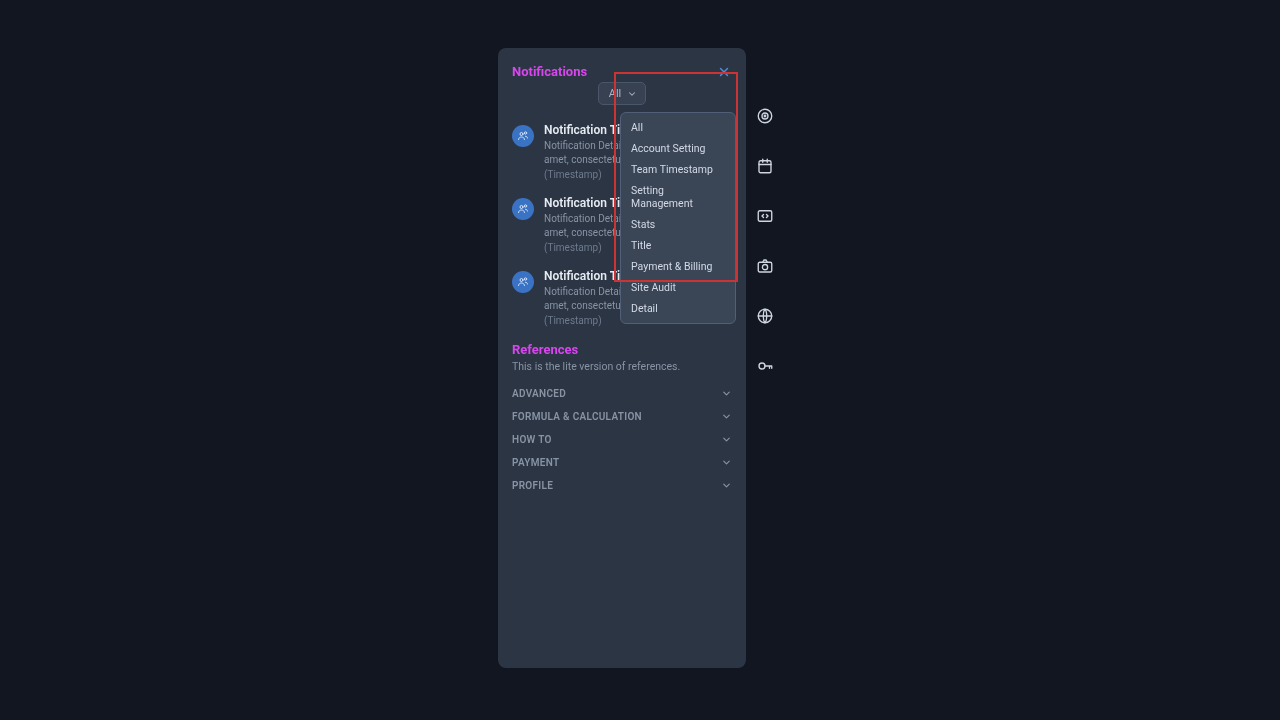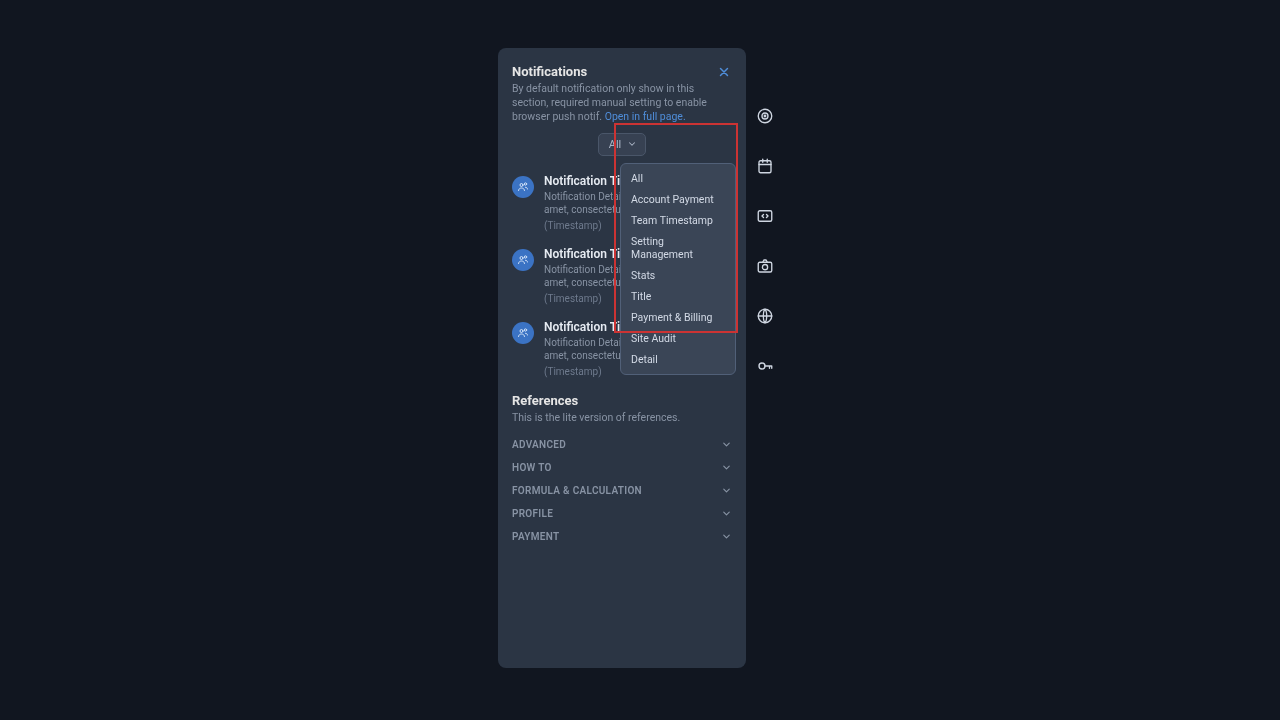--- a/index.html
+++ b/index.html
@@ -38,21 +38,21 @@
     align-items: center;
     justify-content: center;
     cursor: pointer;
     color: #4f8dd9;
     border-radius: 4px;
   }
   .close-btn svg { stroke: #4f8dd9; }
   .sec-title {
     font-size: 13px;
     font-weight: 700;
-    color: #e5e5e5;
+    color: #d946ef;
     margin-bottom: 3px;
   }
   .sec-desc {
     font-size: 10.5px;
     line-height: 1.35;
     color: #8893a4;
     margin-bottom: 8px;
   }
   .link {
     color: #4f8dd9;
@@ -201,35 +201,32 @@
 
 <div class="panel-wrap">
   <div class="panel">
     <div class="close-btn">
       <svg width="14" height="14" viewBox="0 0 24 24" fill="none" stroke-width="2.5" stroke-linecap="round">
           <path d="M18 6 6 18M6 6l12 12"></path>
         </svg>
     </div>
 
     <div class="sec-title">Notifications</div>
-    <div class="sec-desc">
-      <span>By default notification only show in this section, required manual setting to enable browser push notif. </span><span class="link">Open in full page.</span>
-    </div>
 
     <div class="filter-row">
       <div class="highlight-box"></div>
       <div class="filter-btn">
         <span>All</span>
         <svg width="10" height="10" viewBox="0 0 24 24" fill="none" stroke="#aab4c5" stroke-width="2.5" stroke-linecap="round" stroke-linejoin="round">
             <path d="m6 9 6 6 6-6"></path>
           </svg>
       </div>
       <div class="dropdown" id="dropdown">
           <div class="dropdown-item">All</div>
-          <div class="dropdown-item">Account Payment</div>
+          <div class="dropdown-item">Account Setting</div>
           <div class="dropdown-item">Team Timestamp</div>
           <div class="dropdown-item">Setting Management</div>
           <div class="dropdown-item">Stats</div>
           <div class="dropdown-item">Title</div>
           <div class="dropdown-item">Payment &amp; Billing</div>
           <div class="dropdown-item">Site Audit</div>
           <div class="dropdown-item">Detail</div>
         </div>
     </div>
 
@@ -285,39 +282,39 @@
       <div class="sec-title">References</div>
       <div class="sec-desc">This is the lite version of references.</div>
       <div id="cat-list">
           <div class="cat-row">
     <span class="cat-label">ADVANCED</span>
     <svg width="11" height="11" viewBox="0 0 24 24" fill="none" stroke-width="2.5" stroke-linecap="round" stroke-linejoin="round">
               <path d="m6 9 6 6 6-6"></path>
             </svg>
           </div>
           <div class="cat-row">
+    <span class="cat-label">FORMULA &amp; CALCULATION</span>
+    <svg width="11" height="11" viewBox="0 0 24 24" fill="none" stroke-width="2.5" stroke-linecap="round" stroke-linejoin="round">
+              <path d="m6 9 6 6 6-6"></path>
+            </svg>
+          </div>
+          <div class="cat-row">
     <span class="cat-label">HOW TO</span>
     <svg width="11" height="11" viewBox="0 0 24 24" fill="none" stroke-width="2.5" stroke-linecap="round" stroke-linejoin="round">
               <path d="m6 9 6 6 6-6"></path>
             </svg>
           </div>
           <div class="cat-row">
-    <span class="cat-label">FORMULA &amp; CALCULATION</span>
+    <span class="cat-label">PAYMENT</span>
     <svg width="11" height="11" viewBox="0 0 24 24" fill="none" stroke-width="2.5" stroke-linecap="round" stroke-linejoin="round">
               <path d="m6 9 6 6 6-6"></path>
             </svg>
           </div>
           <div class="cat-row">
     <span class="cat-label">PROFILE</span>
-    <svg width="11" height="11" viewBox="0 0 24 24" fill="none" stroke-width="2.5" stroke-linecap="round" stroke-linejoin="round">
-              <path d="m6 9 6 6 6-6"></path>
-            </svg>
-          </div>
-          <div class="cat-row">
-    <span class="cat-label">PAYMENT</span>
     <svg width="11" height="11" viewBox="0 0 24 24" fill="none" stroke-width="2.5" stroke-linecap="round" stroke-linejoin="round">
               <path d="m6 9 6 6 6-6"></path>
             </svg>
           </div>
         </div>
     </div>
   </div>
 
   <div class="icon-rail" id="icon-rail">
       <div class="rail-btn">

